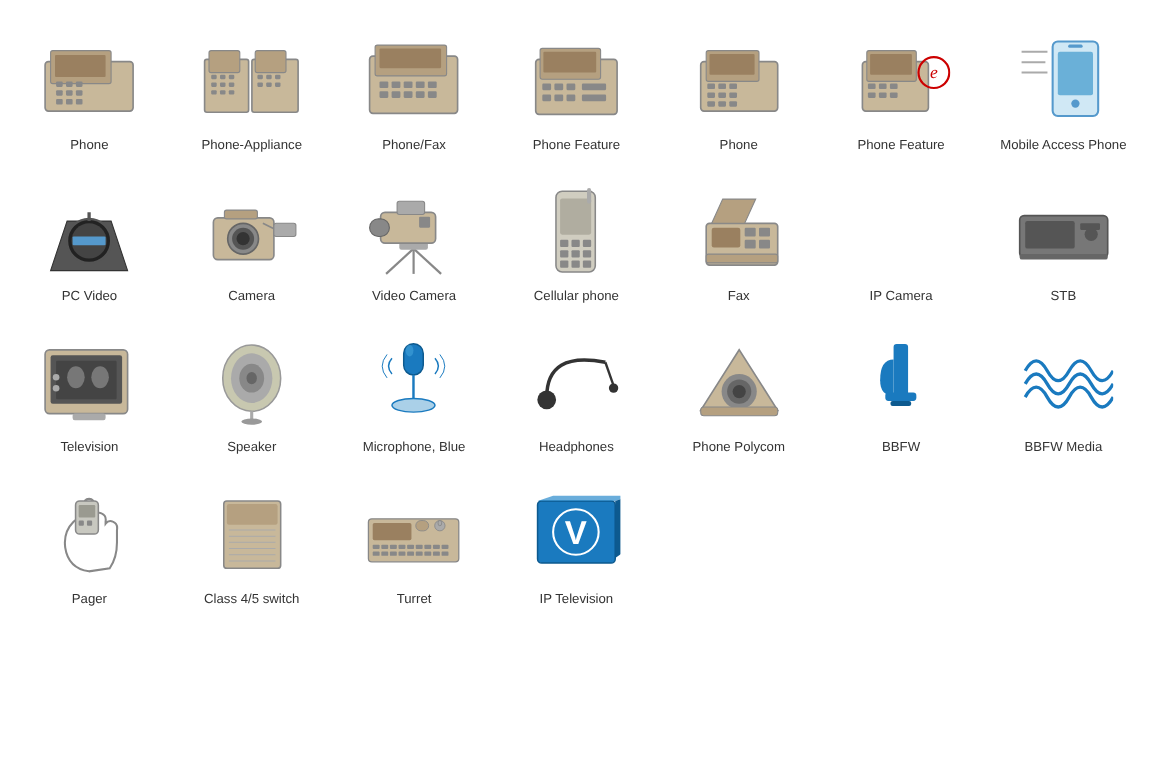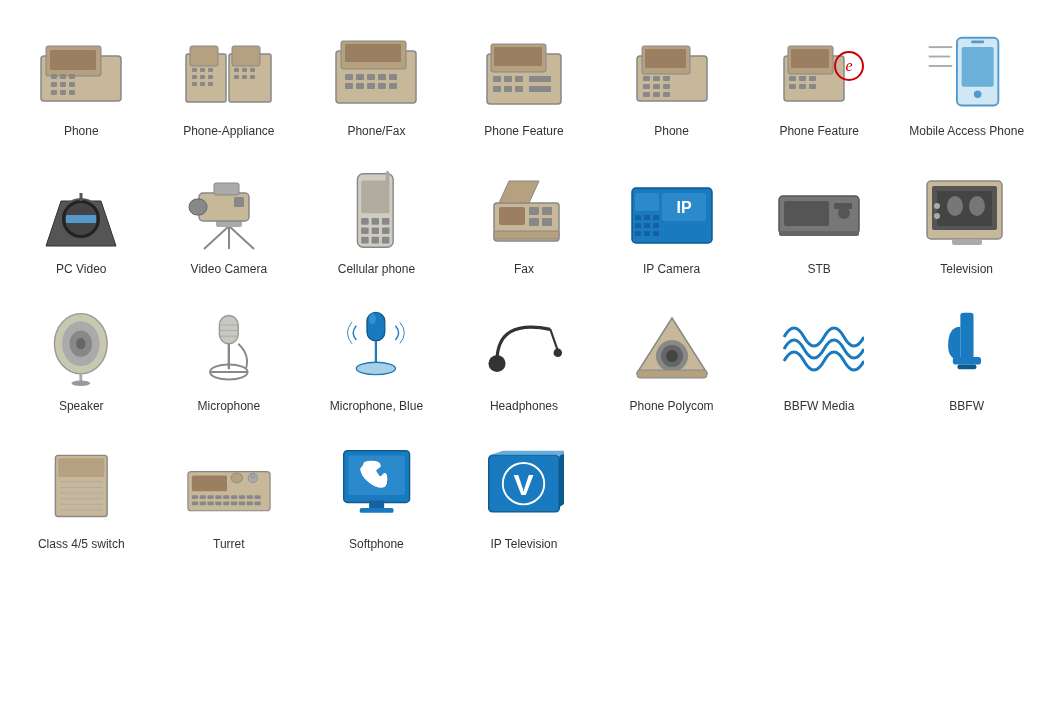--- a/index.html
+++ b/index.html
@@ -203,20 +203,39 @@
         <ellipse cx="45" cy="48" rx="16" ry="16" fill="#444"></ellipse>
 
         <rect x="30" y="44" width="30" height="8" rx="1" fill="#5599cc"></rect>
 
         <line x1="45" y1="30" x2="45" y2="22" stroke="#555" stroke-width="3"></line>
       </svg>
     </div>
     <span class="label">PC Video</span>
   </div>
 
+  <div class="item">
+    <div class="icon-area">
+      <svg viewBox="0 0 90 75" xmlns="http://www.w3.org/2000/svg">
+
+        <rect x="10" y="25" width="55" height="38" rx="4" fill="#c8b89a" stroke="#888" stroke-width="1.5"></rect>
+
+        <circle cx="37" cy="44" r="14" fill="#888" stroke="#666" stroke-width="1.5"></circle>
+        <circle cx="37" cy="44" r="10" fill="#555"></circle>
+        <circle cx="37" cy="44" r="6" fill="#333"></circle>
+
+        <rect x="65" y="30" width="20" height="12" rx="2" fill="#aaa" stroke="#888" stroke-width="1"></rect>
+
+        <rect x="20" y="18" width="30" height="8" rx="2" fill="#b5a080" stroke="#888" stroke-width="1"></rect>
+
+        <line x1="55" y1="30" x2="65" y2="35" stroke="#888" stroke-width="1.5"></line>
+      </svg>
+    </div>
+    <span class="label">Camera</span>
+  </div>
 
   <div class="item">
     <div class="icon-area">
       <svg viewBox="0 0 90 80" xmlns="http://www.w3.org/2000/svg">
 
         <line x1="45" y1="55" x2="20" y2="78" stroke="#888" stroke-width="2"></line>
         <line x1="45" y1="55" x2="45" y2="78" stroke="#888" stroke-width="2"></line>
         <line x1="45" y1="55" x2="70" y2="78" stroke="#888" stroke-width="2"></line>
 
         <rect x="32" y="48" width="26" height="8" rx="2" fill="#aaa"></rect>
@@ -269,42 +288,20 @@
         <rect x="50" y="45" width="10" height="8" rx="1" fill="#888"></rect>
         <rect x="63" y="45" width="10" height="8" rx="1" fill="#888"></rect>
 
         <rect x="20" y="34" width="26" height="18" rx="2" fill="#9a8060"></rect>
       </svg>
     </div>
     <span class="label">Fax</span>
   </div>
 
   <div class="item">
-    <div class="icon-area">
-      <svg viewBox="0 0 90 75" xmlns="http://www.w3.org/2000/svg">
-
-        <rect x="5" y="15" width="80" height="55" rx="4" fill="#1a7abf" stroke="#0d5a8f" stroke-width="1.5"></rect>
-
-        <rect x="35" y="20" width="44" height="28" rx="2" fill="#2a8acc"></rect>
-
-        <text x="57" y="40" text-anchor="middle" font-size="16" font-weight="bold" fill="white" font-family="Arial">IP</text>
-
-        <rect x="8" y="20" width="24" height="18" rx="2" fill="#2a8acc"></rect>
-
-        <rect x="8" y="42" width="6" height="5" rx="1" fill="#1560a0"></rect>
-        <rect x="17" y="42" width="6" height="5" rx="1" fill="#1560a0"></rect>
-        <rect x="26" y="42" width="6" height="5" rx="1" fill="#1560a0"></rect>
-        <rect x="8" y="50" width="6" height="5" rx="1" fill="#1560a0"></rect>
-        <rect x="17" y="50" width="6" height="5" rx="1" fill="#1560a0"></rect>
-        <rect x="26" y="50" width="6" height="5" rx="1" fill="#1560a0"></rect>
-        <rect x="8" y="58" width="6" height="5" rx="1" fill="#1560a0"></rect>
-        <rect x="17" y="58" width="6" height="5" rx="1" fill="#1560a0"></rect>
-        <rect x="26" y="58" width="6" height="5" rx="1" fill="#1560a0"></rect>
-      </svg>
-    </div>
     <span class="label">IP Camera</span>
   </div>
 
   <div class="item">
     <div class="icon-area">
       <svg viewBox="0 0 90 60" xmlns="http://www.w3.org/2000/svg">
         <rect x="5" y="15" width="80" height="38" rx="4" fill="#777" stroke="#555" stroke-width="1.5"></rect>
         <rect x="10" y="20" width="45" height="25" rx="2" fill="#555"></rect>
         <circle cx="70" cy="32" r="6" fill="#555"></circle>
         <rect x="60" y="22" width="18" height="6" rx="1" fill="#555"></rect>
@@ -343,40 +340,20 @@
         <ellipse cx="37" cy="38" rx="12" ry="14" fill="#888"></ellipse>
         <ellipse cx="37" cy="38" rx="5" ry="6" fill="#666"></ellipse>
 
         <line x1="37" y1="70" x2="37" y2="80" stroke="#aaa" stroke-width="3"></line>
         <ellipse cx="37" cy="80" rx="10" ry="3" fill="#999"></ellipse>
       </svg>
     </div>
     <span class="label">Speaker</span>
   </div>
 
-  <div class="item">
-    <div class="icon-area">
-      <svg viewBox="0 0 75 85" xmlns="http://www.w3.org/2000/svg">
-
-        <rect x="27" y="8" width="20" height="30" rx="10" fill="#c8c8c0" stroke="#999" stroke-width="1.5"></rect>
-
-        <line x1="27" y1="18" x2="47" y2="18" stroke="#aaa" stroke-width="1"></line>
-        <line x1="27" y1="24" x2="47" y2="24" stroke="#aaa" stroke-width="1"></line>
-        <line x1="27" y1="30" x2="47" y2="30" stroke="#aaa" stroke-width="1"></line>
-
-        <line x1="37" y1="38" x2="37" y2="65" stroke="#888" stroke-width="2.5"></line>
-
-        <ellipse cx="37" cy="68" rx="20" ry="8" fill="none" stroke="#888" stroke-width="2"></ellipse>
-        <line x1="17" y1="68" x2="57" y2="68" stroke="#888" stroke-width="2"></line>
-
-        <path d="M47 38 Q60 50 55 65" fill="none" stroke="#888" stroke-width="2"></path>
-      </svg>
-    </div>
-    <span class="label">Microphone</span>
-  </div>
 
   <div class="item">
     <div class="icon-area">
       <svg viewBox="0 0 75 90" xmlns="http://www.w3.org/2000/svg">
 
         <rect x="27" y="5" width="20" height="32" rx="10" fill="#1a7abf" stroke="#0d5a8f" stroke-width="1.5"></rect>
 
         <ellipse cx="33" cy="12" rx="4" ry="6" fill="#4aaae0" opacity="0.5"></ellipse>
 
         <line x1="37" y1="37" x2="37" y2="62" stroke="#1a7abf" stroke-width="2.5"></line>
@@ -419,45 +396,59 @@
         <circle cx="45" cy="48" r="6" fill="#444"></circle>
 
         <rect x="10" y="62" width="70" height="8" rx="3" fill="#b5a080" stroke="#888" stroke-width="1"></rect>
       </svg>
     </div>
     <span class="label">Phone Polycom</span>
   </div>
 
   <div class="item">
     <div class="icon-area">
+      <svg viewBox="0 0 70 85" xmlns="http://www.w3.org/2000/svg">
+
+        <rect x="28" y="5" width="14" height="50" rx="3" fill="#1a7abf"></rect>
+
+        <path d="M28 20 Q15 20 15 40 Q15 55 28 55" fill="#1a7abf"></path>
+
+        <rect x="20" y="52" width="30" height="8" rx="3" fill="#1a7abf"></rect>
+        <rect x="25" y="60" width="20" height="5" rx="2" fill="#0d5a8f"></rect>
+      </svg>
+    </div>
+    <span class="label">BBFW</span>
+  </div>
+
+  <div class="item">
+    <div class="icon-area">
       <svg viewBox="0 0 90 75" xmlns="http://www.w3.org/2000/svg">
 
         <path d="M10 38 Q20 20 30 38 Q40 56 50 38 Q60 20 70 38 Q80 56 90 38" fill="none" stroke="#1a7abf" stroke-width="3"></path>
         <path d="M10 50 Q20 32 30 50 Q40 68 50 50 Q60 32 70 50 Q80 68 90 50" fill="none" stroke="#1a7abf" stroke-width="3"></path>
         <path d="M10 26 Q20 8 30 26 Q40 44 50 26 Q60 8 70 26 Q80 44 90 26" fill="none" stroke="#1a7abf" stroke-width="3"></path>
       </svg>
     </div>
     <span class="label">BBFW Media</span>
   </div>
 
   <div class="item">
     <div class="icon-area">
       <svg viewBox="0 0 70 85" xmlns="http://www.w3.org/2000/svg">
 
-        <rect x="28" y="5" width="14" height="50" rx="3" fill="#1a7abf"></rect>
-
-        <path d="M28 20 Q15 20 15 40 Q15 55 28 55" fill="#1a7abf"></path>
-
-        <rect x="20" y="52" width="30" height="8" rx="3" fill="#1a7abf"></rect>
-        <rect x="25" y="60" width="20" height="5" rx="2" fill="#0d5a8f"></rect>
-      </svg>
-    </div>
-    <span class="label">BBFW</span>
-  </div>
-
+        <path d="M35 78 Q15 75 12 55 Q10 40 20 30 Q25 25 30 30 L30 15 Q30 8 35 8 Q40 8 40 15 L40 25 Q43 20 47 22 Q52 24 51 30 L51 32 Q54 28 58 30 Q63 32 62 38 L62 50 Q62 65 55 75 Z" fill="none" stroke="#888" stroke-width="2"></path>
+
+        <rect x="22" y="10" width="22" height="32" rx="4" fill="#c8c8c0" stroke="#888" stroke-width="1.5"></rect>
+        <rect x="25" y="14" width="16" height="12" rx="1" fill="#9a9a90"></rect>
+        <rect x="25" y="29" width="5" height="5" rx="1" fill="#888"></rect>
+        <rect x="33" y="29" width="5" height="5" rx="1" fill="#888"></rect>
+      </svg>
+    </div>
+    <span class="label">Pager</span>
+  </div>
 
   <div class="item">
     <div class="icon-area">
       <svg viewBox="0 0 75 85" xmlns="http://www.w3.org/2000/svg">
 
         <rect x="10" y="10" width="55" height="65" rx="3" fill="#c8b89a" stroke="#888" stroke-width="1.5"></rect>
 
         <rect x="13" y="13" width="49" height="20" rx="2" fill="#b5a080"></rect>
 
         <line x1="15" y1="38" x2="60" y2="38" stroke="#aaa" stroke-width="1"></line>
@@ -501,37 +492,20 @@
         <rect x="80" y="58" width="8" height="5" rx="1" fill="#888"></rect>
         <rect x="90" y="58" width="8" height="5" rx="1" fill="#888"></rect>
 
         <circle cx="88" cy="28" r="6" fill="#aaa" stroke="#888" stroke-width="1"></circle>
         <rect x="86" y="22" width="4" height="6" rx="2" fill="#aaa" stroke="#888" stroke-width="1"></rect>
       </svg>
     </div>
     <span class="label">Turret</span>
   </div>
 
-  <div class="item">
-    <div class="icon-area">
-      <svg viewBox="0 0 80 85" xmlns="http://www.w3.org/2000/svg">
-
-        <rect x="5" y="5" width="70" height="55" rx="4" fill="#1a7abf" stroke="#0d5a8f" stroke-width="1.5"></rect>
-
-        <rect x="10" y="10" width="60" height="42" rx="2" fill="#2a8acc"></rect>
-
-        <path d="M25 20 Q25 15 35 15 Q45 15 45 22 L40 26 Q42 30 44 32 L48 28 Q52 28 52 35 Q52 45 45 45 Q38 45 30 38 Q22 31 22 24 Z" fill="white" stroke="#1a7abf" stroke-width="1"></path>
-
-        <rect x="32" y="58" width="16" height="8" rx="1" fill="#1560a0"></rect>
-
-        <rect x="22" y="66" width="36" height="5" rx="2" fill="#1a7abf"></rect>
-      </svg>
-    </div>
-    <span class="label">Softphone</span>
-  </div>
 
   <div class="item">
     <div class="icon-area">
       <svg viewBox="0 0 85 85" xmlns="http://www.w3.org/2000/svg">
 
         <rect x="5" y="10" width="75" height="60" rx="4" fill="#1a7abf" stroke="#0d5a8f" stroke-width="1.5"></rect>
 
         <polygon points="5,10 20,5 95,5 80,10" fill="#2a8acc" opacity="0.7"></polygon>
 
         <polygon points="80,10 95,5 95,55 80,65" fill="#0d5a8f"></polygon>

